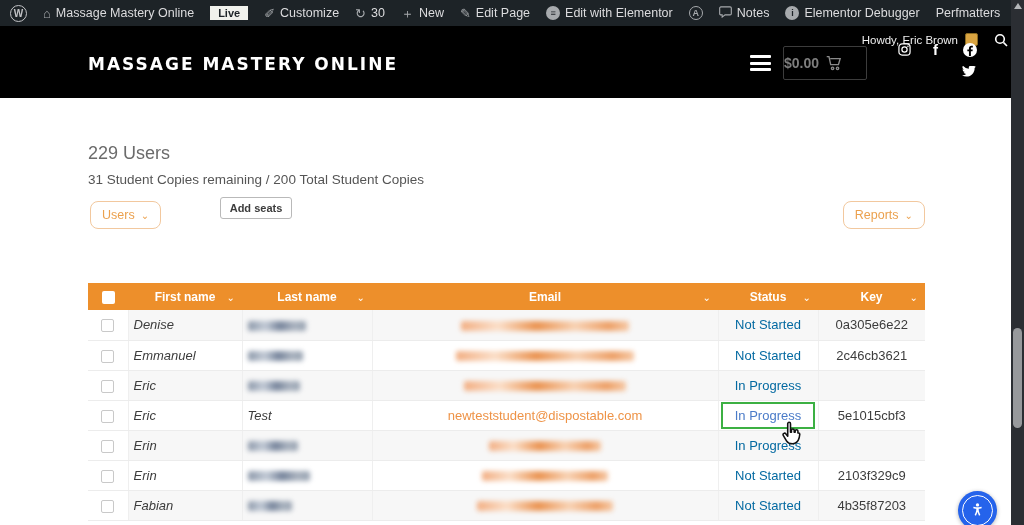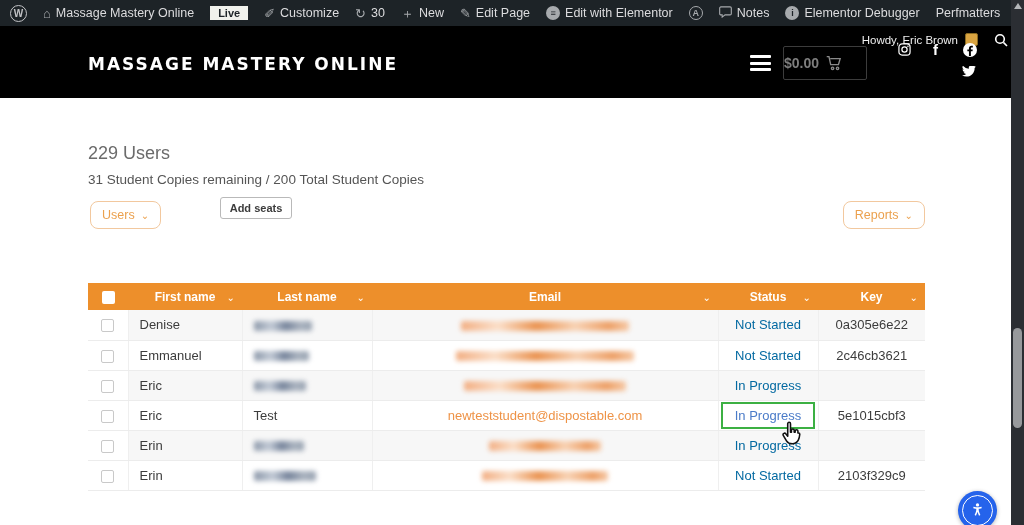--- a/index.html
+++ b/index.html
@@ -58,21 +58,21 @@
   .tbl thead th { background:#ED8F2B; color:#fff; font-size:12px; font-weight:bold; height:27px;
     text-align:center; position:relative;margin-top:18px; }
   .tbl thead .chev { position:absolute; right:7px; top:50%; transform:translateY(-50%); font-size:10px; font-weight:normal; }
   .tbl tbody tr { height:30px; }
   .tbl tbody tr:nth-child(odd) { background:#f7f7f7; }
   .tbl tbody td { border-bottom:1px solid #ececec; border-right:1px solid #efefef; color:#3c3c3c; vertical-align:middle; }
   .tbl tbody td:last-child { border-right:none; }
   .cb-col { background:#fff; text-align:center; }
   .cb { display:inline-block; width:13px; height:13px; border:1px solid #c9c9c9; border-radius:2px; background:#fff; cursor:pointer; vertical-align:middle; }
   .hdr-cb { border:none; background:#fff; }
-  td.first, td.last { padding-left:11px; text-align:left; }
+  td.first, td.last { padding-left:5px; text-align:left;font-style:italic; }
   td.email { text-align:center; }
   td.status { text-align:center; position:relative; }
   td.key { text-align:center; color:#3a3a3a; }
   .st { color:#0369a1; cursor:pointer; }
   .st.blue { color:#4A7BC8; }
   .email-link { color:#EE9347; cursor:pointer; }
   .redact { display:inline-block; height:10px; border-radius:2px; filter:blur(2.5px); vertical-align:middle; }
   .redact.gray { background:linear-gradient(90deg,#8a96a8,#c3cbd6 30%,#76849b 55%,#aab3bf 80%,#97a2b1); }
   .redact.orange { background:linear-gradient(90deg,#f2ae82,#fbdfc9 22%,#ea9351 45%,#f8d2b4 68%,#eda067 88%,#f6c9a6); }
   .hl-box { position:absolute; left:2px; right:3px; top:1px; bottom:1px; border:2px solid #3CB043; pointer-events:none; }
@@ -274,20 +274,28 @@
         <td class="key"></td>
       </tr>
       <tr>
         <td class="cb-col"><span class="cb"></span></td>
         <td class="first">Erin</td>
         <td class="last"><span class="redact gray" style="width:62px"></span></td>
         <td class="email"><span class="redact orange" style="width:126px"></span></td>
         <td class="status"><span class="st">Not Started</span></td>
         <td class="key">2103f329c9</td>
       </tr>
+      <tr>
+        <td class="cb-col"><span class="cb"></span></td>
+        <td class="first">Fabian</td>
+        <td class="last"><span class="redact gray" style="width:44px"></span></td>
+        <td class="email"><span class="redact orange" style="width:136px"></span></td>
+        <td class="status"><span class="st">Not Started</span></td>
+        <td class="key">4b35f87203</td>
+      </tr>
     </tbody>
   </table>
 
   <div class="a11y">
     <div class="a11y-ring">
       <svg width="19" height="19" viewBox="0 0 24 24" fill="#fff">
         <circle cx="12" cy="5" r="2.1"></circle>
         <path d="M12 7.9c-2.7 0-5-.6-5-.6l-.4 1.8s2.2.6 3.9.7c0 1-.1 2.5-.4 3.5-.3 1.2-1.7 4.4-1.7 4.4l1.7.8s1.3-3.1 1.9-4.8c.6 1.7 1.9 4.8 1.9 4.8l1.7-.8s-1.4-3.2-1.7-4.4c-.3-1-.4-2.5-.4-3.5 1.7-.1 3.9-.7 3.9-.7l-.4-1.8s-2.3.6-5 .6z"></path>
       </svg>
     </div>

